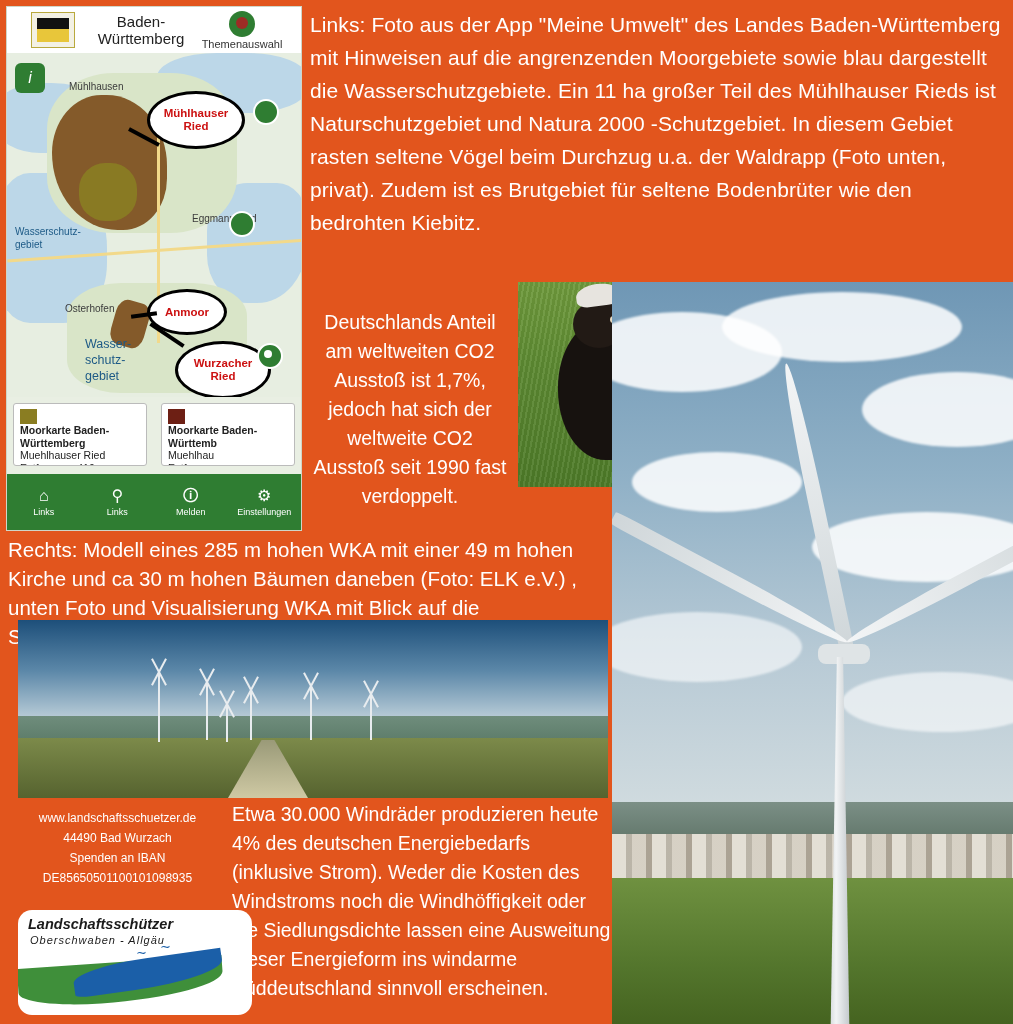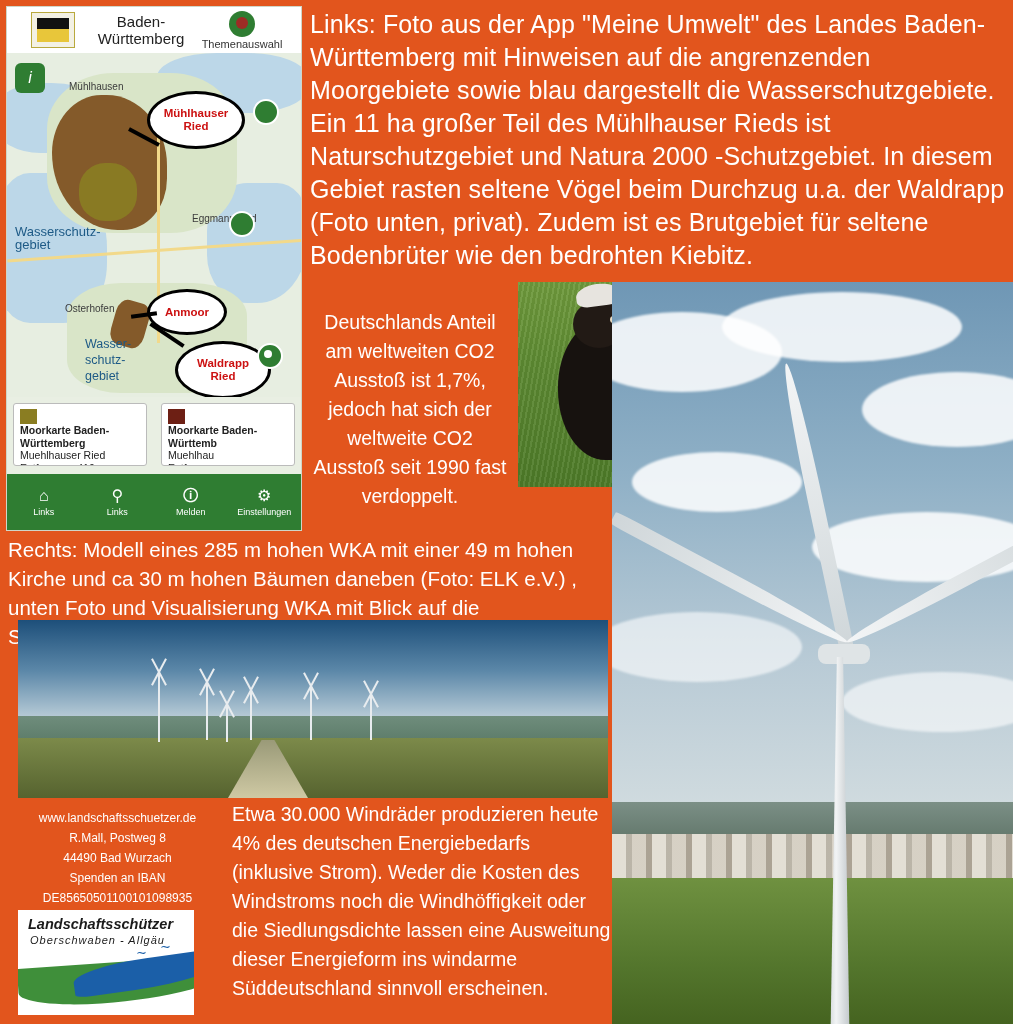--- a/index.html
+++ b/index.html
@@ -20,21 +20,21 @@
 
   
   .abs { position: absolute; }
 
   
   #intro-text {
     left: 310px;
     top: 8px;
     width: 698px;
     color: #ffffff;
-    font-size: 25px;
+    font-size: 21px;
     line-height: 33px;
     letter-spacing: 0.1px;
   }
 
   
   #map-panel {
     left: 6px;
     top: 6px;
     width: 296px;
     height: 525px;
@@ -125,21 +125,21 @@
     position: absolute;
     background: #f2d98a;
   }
   .map-label {
     position: absolute;
     font-size: 10px;
     color: #3b3b3b;
   }
   .map-label-blue {
     position: absolute;
-    font-size: 13px;
+    font-size: 10px;
     color: #1d5a86;
     line-height: 13px;
   }
   .callout {
     position: absolute;
     background: #ffffff;
     border: 3px solid #000000;
     border-radius: 50%;
     display: flex;
     align-items: center;
@@ -367,24 +367,25 @@
     color: #ffffff;
     font-size: 12px;
     line-height: 20px;
     text-align: center;
   }
 
   
   #logo-box {
     left: 18px;
     top: 910px;
-    width: 176px;
+    width: 234px;
     height: 105px;
     background: #ffffff;
     overflow: hidden;
+    border-radius: 14px;
   }
   #logo-box .logo-title {
     position: absolute;
     left: 10px; top: 6px;
     font-size: 14.5px;
     font-weight: bold;
     font-style: italic;
     color: #1b1b1b;
     line-height: 17px;
   }
@@ -549,21 +550,21 @@
 schutz-
 gebiet</div>
 
       <div class="callout" style="left:140px; top:38px; width:92px; height:52px; white-space:pre-line;">Mühlhauser
 Ried</div>
       <div class="pointer-arrow" style="left:120px; top:82px; width:34px; height:4px; transform:rotate(28deg);"></div>
 
       <div class="callout" style="left:140px; top:236px; width:74px; height:40px;">Anmoor</div>
       <div class="pointer-arrow" style="left:124px; top:260px; width:26px; height:4px; transform:rotate(-8deg);"></div>
 
-      <div class="callout" style="left:168px; top:288px; width:90px; height:52px; white-space:pre-line;">Waldrapp
+      <div class="callout" style="left:168px; top:288px; width:90px; height:52px; white-space:pre-line;">Wurzacher
 Ried</div>
       <div class="pointer-arrow" style="left:140px; top:280px; width:40px; height:4px; transform:rotate(34deg);"></div>
 
       <div class="map-marker" style="left:222px; top:158px;"></div>
       <div class="map-marker ring" style="left:250px; top:290px;"></div>
       <div class="map-marker" style="left:246px; top:46px; background:#2f7d32;"></div>
     </div>
 
     <div id="map-cards">
       <div class="map-card">
@@ -627,21 +628,20 @@
     <div class="turbine-mini" style="left:140px; top:52px; height:70px;"></div>
     <div class="turbine-mini" style="left:188px; top:62px; height:58px;"></div>
     <div class="turbine-mini" style="left:232px; top:70px; height:50px;"></div>
     <div class="turbine-mini" style="left:292px; top:66px; height:54px;"></div>
     <div class="turbine-mini" style="left:352px; top:74px; height:46px;"></div>
     <div class="turbine-mini" style="left:208px; top:84px; height:38px;"></div>
   </div>
 
   <div id="address-block" class="abs">
     <div>www.landschaftsschuetzer.de</div>
-    <div>R.Mall, Postweg 8</div>
     <div>44490 Bad Wurzach</div>
     <div>Spenden an IBAN</div>
     <div>DE85650501100101098935</div>
   </div>
 
   <div id="logo-box" class="abs">
     <div class="logo-title">Landschaftsschützer</div>
     <div class="logo-sub">Oberschwaben - Allgäu</div>
     <div class="swoosh-green"></div>
     <div class="swoosh-blue"></div>

